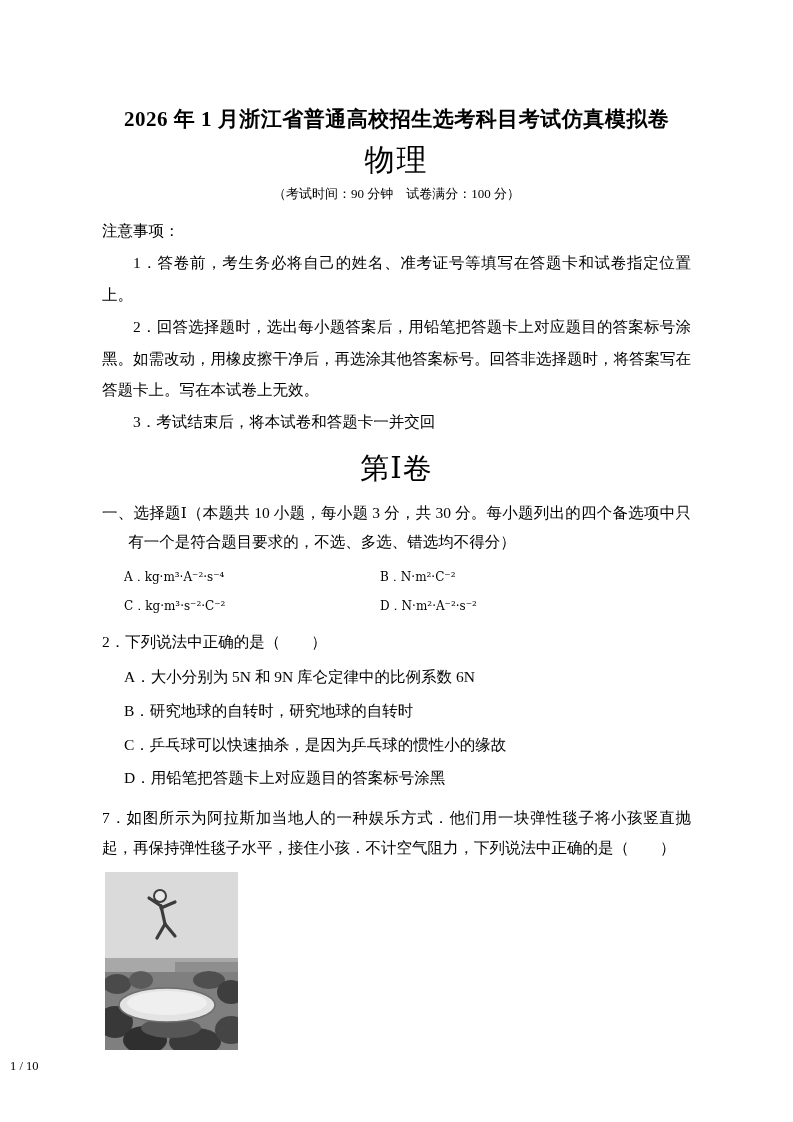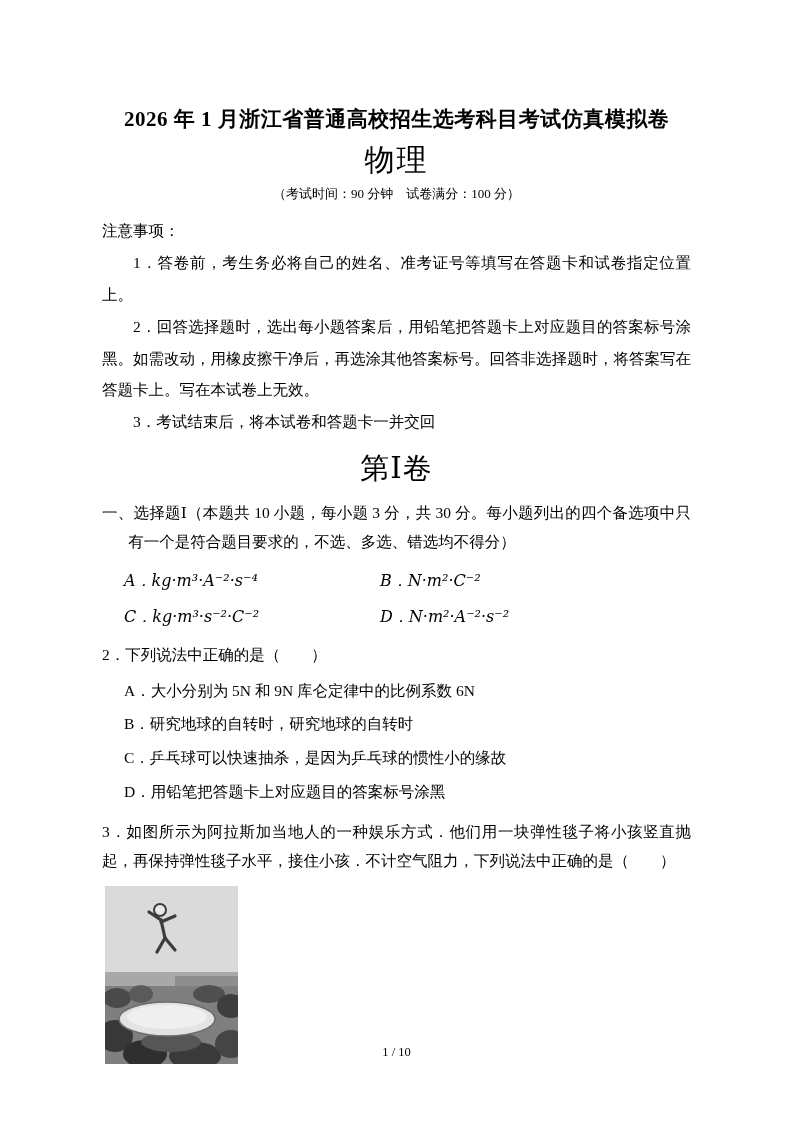--- a/index.html
+++ b/index.html
@@ -59,38 +59,37 @@
   }
   
   .question{margin:0;}
   .stem{margin:8px 0 4px 0;line-height:1.9;text-align:justify;}
   .options-grid{
     display:grid;
     grid-template-columns:256px auto;
     row-gap:9px;
     margin:4px 0 10px 22px;
     font-family:"DejaVu Serif","DejaVu Sans","Liberation Serif",serif;
-    font-size:16px;
+    font-size:12px;
     line-height:1.7;
-    font-style:italic;
   }
   .options-list{margin:0 0 4px 0;padding-left:22px;}
   .options-list .option{display:block;line-height:2.18;}
   
   .photo{
     display:block;
     width:133px;height:178px;
     margin:10px 0 0 3px;
     background:#cfcfcf;
   }
   
   .footer{
     position:absolute;
-    left:0;right:0;bottom:70px;
-    text-align:center;
+    left:0;right:0;bottom:56px;
+    text-align:left;
     font-size:12.5px;
     font-family:"Liberation Serif","DejaVu Serif",serif;
   }
 </style>
 </head>
 <body>
 
 <div class="page">
 
   <header>
@@ -123,21 +122,21 @@
     <p class="stem">2．下列说法中正确的是（　　）</p>
     <div class="options-list">
       <span class="option">A．大小分别为 5N 和 9N 库仑定律中的比例系数 6N</span>
       <span class="option">B．研究地球的自转时，研究地球的自转时</span>
       <span class="option">C．乒乓球可以快速抽杀，是因为乒乓球的惯性小的缘故</span>
       <span class="option">D．用铅笔把答题卡上对应题目的答案标号涂黑</span>
     </div>
   </div>
 
   <div class="question">
-    <p class="stem">3．如图所示为阿拉斯加当地人的一种娱乐方式．他们用一块弹性毯子将小孩竖直抛起，再保持弹性毯子水平，接住小孩．不计空气阻力，下列说法中正确的是（　　）</p>
+    <p class="stem">7．如图所示为阿拉斯加当地人的一种娱乐方式．他们用一块弹性毯子将小孩竖直抛起，再保持弹性毯子水平，接住小孩．不计空气阻力，下列说法中正确的是（　　）</p>
     <svg class="photo" viewBox="0 0 133 178" width="133" height="178" xmlns="http://www.w3.org/2000/svg" role="img">
 
       <rect x="0" y="0" width="133" height="178" fill="#d4d4d4"></rect>
       <rect x="0" y="0" width="133" height="90" fill="#dadada"></rect>
 
       <rect x="0" y="86" width="133" height="16" fill="#a8a8a8"></rect>
       <rect x="70" y="90" width="63" height="10" fill="#8e8e8e"></rect>
 
       <rect x="0" y="100" width="133" height="78" fill="#7f7f7f"></rect>
       <ellipse cx="12" cy="112" rx="14" ry="10" fill="#4a4a4a"></ellipse>

